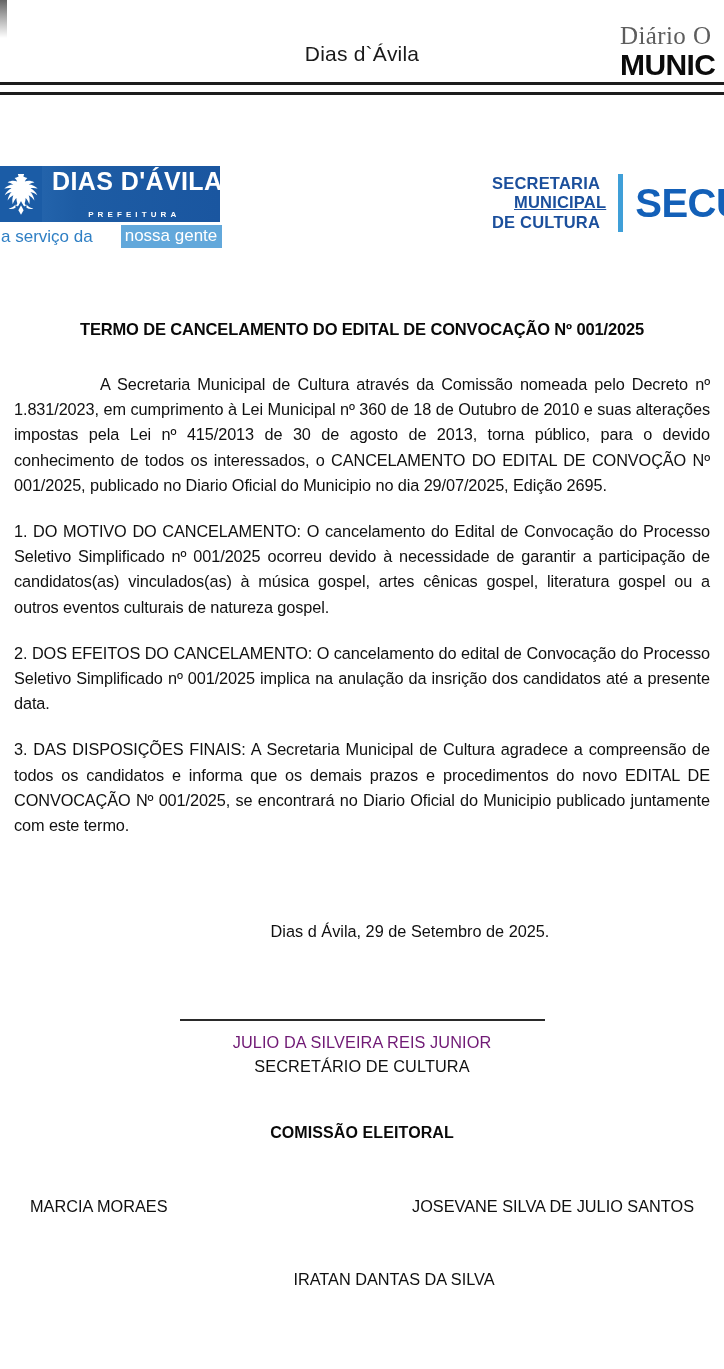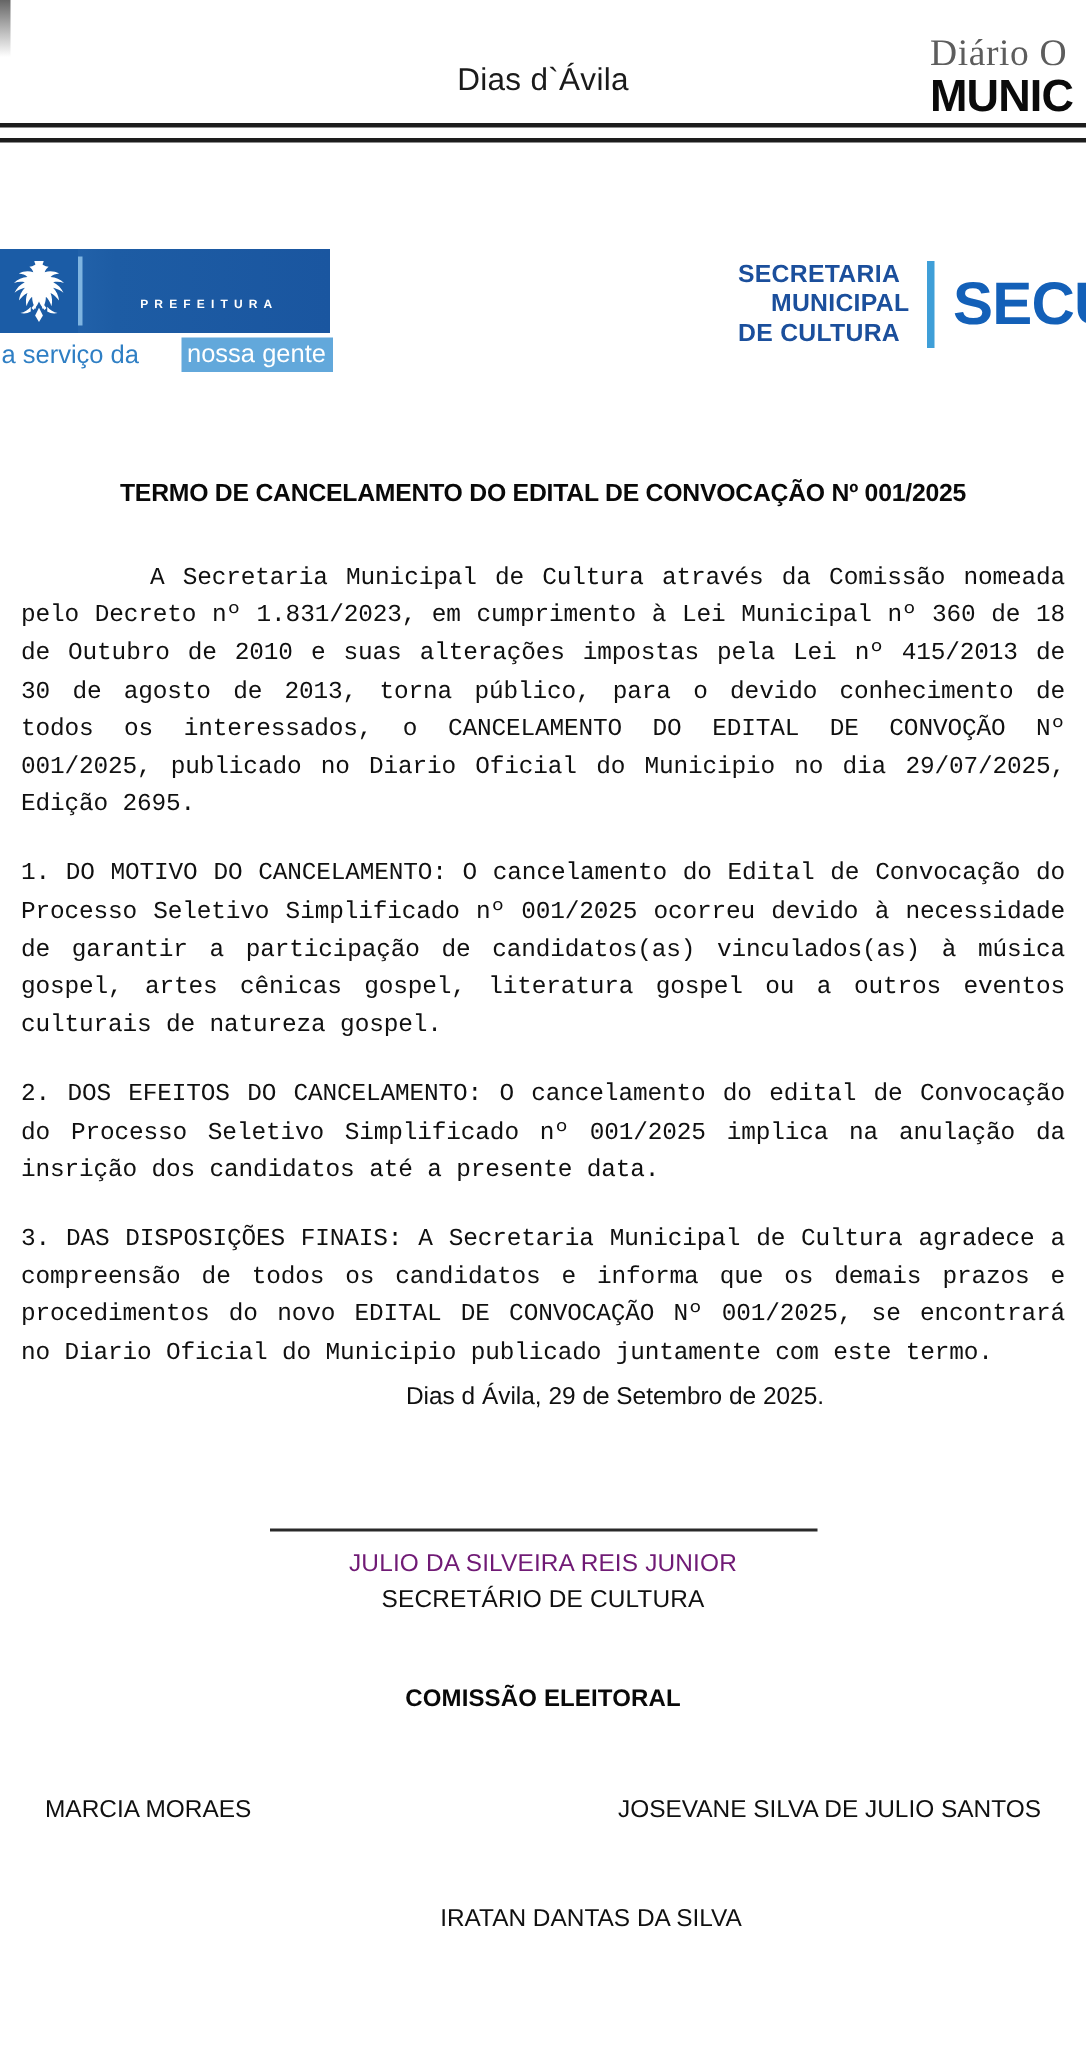--- a/index.html
+++ b/index.html
@@ -176,21 +176,21 @@
     text-align: left;
   }
   .cultura-stack span {
     display: block;
     color: #1b4f9c;
     font-weight: bold;
     font-size: 16.5px;
     letter-spacing: .2px;
     white-space: nowrap;
   }
-  .cultura-stack span.l2 { padding-left: 22px; }
+  .cultura-stack span.l2 { padding-left: 22px; text-decoration: underline; }
   .cultura-bar {
     width: 5px;
     height: 58px;
     background: #3f9fd8;
     margin: 0 12px;
     flex: none;
   }
   .cultura-secult {
     color: #1360b8;
     font-weight: bold;
@@ -220,21 +220,20 @@
     width: 696px;
   }
   .para {
     text-align: justify;
     text-justify: inter-word;
     font-size: 16.3px;
     line-height: 25.2px;
     color: #101010;
     margin: 0 0 18px 0;
     letter-spacing: -.1px;
-    font-family: Liberation Mono, monospace;
   }
   .para.indent { text-indent: 86px; }
   .para.gap-wide { margin-bottom: 21px; }
 
   .date-line {
     position: absolute;
     top: 922px;
     left: 0;
     width: 724px;
     text-align: center;
@@ -333,20 +332,21 @@
             <path d="M21 3 c-1.6 2.4 -3.9 3.6 -6.4 3.9 c1.3 1.1 2.2 2.3 2.6 3.6 c-3.1 -1.1 -6.6 -0.8 -9.6 0.9 c2.4 0.2 4.3 1 5.7 2.2 c-3.4 0.2 -6.6 1.6 -9 4 c2.7 -0.8 5.1 -0.9 7.2 -0.4 c-3 1.5 -5.4 3.9 -6.8 7 c2.4 -1.8 4.7 -2.9 6.9 -3.3 c-2.2 2.3 -3.6 5.2 -4 8.5 c1.8 -2.4 3.7 -4.1 5.7 -5.1 c-1.1 2.8 -1.3 5.8 -0.6 8.9 c0.9 -2.7 2.1 -4.8 3.7 -6.3 c0 2.9 0.8 5.6 2.3 8.2 c0.2 -2.6 0.8 -4.7 1.8 -6.4 c0.8 2.5 2.2 4.8 4.2 6.9 l1.3 -1.2 c-2.4 -2.8 -3.6 -6 -3.6 -9.6 l0 -13.2 c1 -0.5 1.7 -1.5 1.7 -2.7 c0 -1.1 -0.6 -2.1 -1.5 -2.6 c0.9 -1.1 1.5 -2.4 1.5 -3.3 z"></path>
             <path d="M21 3 c1.6 2.4 3.9 3.6 6.4 3.9 c-1.3 1.1 -2.2 2.3 -2.6 3.6 c3.1 -1.1 6.6 -0.8 9.6 0.9 c-2.4 0.2 -4.3 1 -5.7 2.2 c3.4 0.2 6.6 1.6 9 4 c-2.7 -0.8 -5.1 -0.9 -7.2 -0.4 c3 1.5 5.4 3.9 6.8 7 c-2.4 -1.8 -4.7 -2.9 -6.9 -3.3 c2.2 2.3 3.6 5.2 4 8.5 c-1.8 -2.4 -3.7 -4.1 -5.7 -5.1 c1.1 2.8 1.3 5.8 0.6 8.9 c-0.9 -2.7 -2.1 -4.8 -3.7 -6.3 c0 2.9 -0.8 5.6 -2.3 8.2 c-0.2 -2.6 -0.8 -4.7 -1.8 -6.4 c-0.8 2.5 -2.2 4.8 -4.2 6.9 l-1.3 -1.2 c2.4 -2.8 3.6 -6 3.6 -9.6 l0 -13.2 c-1 -0.5 -1.7 -1.5 -1.7 -2.7 c0 -1.1 0.6 -2.1 1.5 -2.6 c-0.9 -1.1 -1.5 -2.4 -1.5 -3.3 z"></path>
             <path d="M15.5 33.5 c-1.8 2.2 -4.1 3.6 -6.9 4.2 c2.6 0.5 4.9 0.2 6.9 -1 z"></path>
             <path d="M26.5 33.5 c1.8 2.2 4.1 3.6 6.9 4.2 c-2.6 0.5 -4.9 0.2 -6.9 -1 z"></path>
             <path d="M21 34.2 l2.6 5.1 l-2.6 4.4 l-2.6 -4.4 z"></path>
           </g>
         </svg>
       </div>
       <div class="prefeitura-divider"></div>
       <div class="prefeitura-names">
+        <div class="prefeitura-title">DIAS D'ÁVILA</div>
         <div class="prefeitura-sub">PREFEITURA</div>
       </div>
     </div>
     <div class="prefeitura-tagline">
       <span class="tag-a">a serviço da</span>
       <span class="tag-b">nossa gente</span>
     </div>
   </div>
 
   <div class="logo-cultura">

